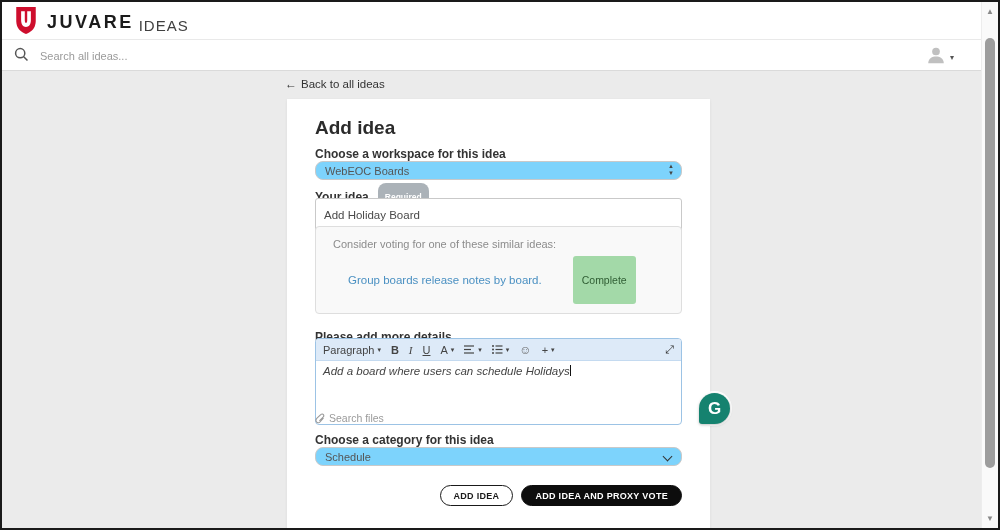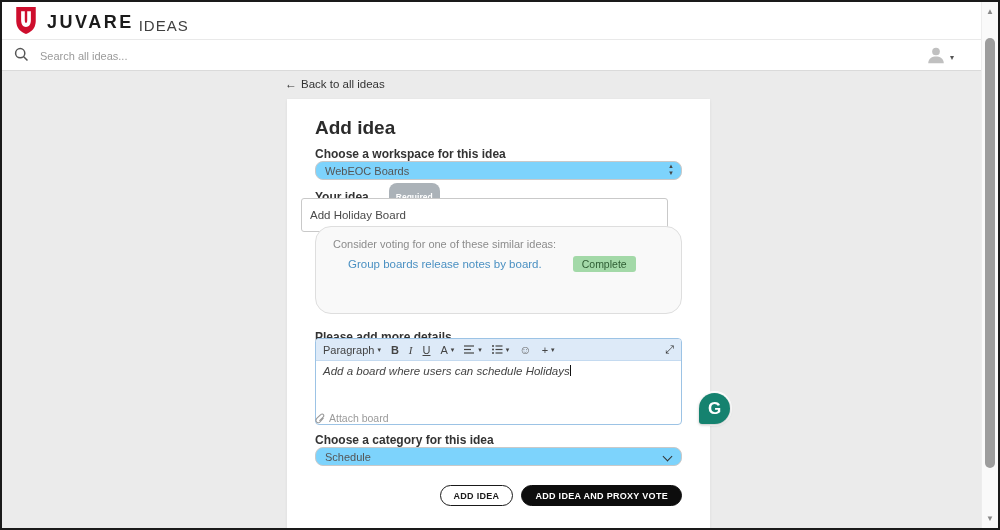--- a/index.html
+++ b/index.html
@@ -24,28 +24,28 @@
   
   .card{position:absolute;left:285px;top:97px;width:423px;height:431px;background:#fff;box-shadow:0 1px 3px rgba(0,0,0,.07);}
   .card-title{position:absolute;left:28px;top:18px;font-size:19px;font-weight:bold;color:#2b2b2b;}
   .field-label{position:absolute;left:28px;font-size:12px;font-weight:bold;color:#333;}
 
   .select-box{position:absolute;left:28px;width:367px;height:19px;background:#7dd3fc;border:1px solid #c9c9c9;border-radius:8px;box-sizing:border-box;cursor:pointer;}
   .select-box .sel-text{position:absolute;left:9px;top:2.5px;font-size:11px;color:#555;}
   .updown{position:absolute;right:7px;top:1px;display:flex;flex-direction:column;line-height:7px;font-size:6px;color:#444;}
   .chev{position:absolute;right:10px;top:5px;width:6px;height:6px;border-right:1.6px solid #333;border-bottom:1.6px solid #333;transform:rotate(45deg);}
 
-  .req-badge{display:inline-block;background:#abb2b8;color:#fff;font-size:8.5px;padding:9px 7px;border-radius:8px;margin-left:20px;vertical-align:1px;}
-  .text-input{position:absolute;left:14px;width:367px;height:18px;border:1px solid #c9c9c9;border-radius:3px;box-sizing:border-box;padding:16px 8px;font-size:11.5px;color:#4a4a4a;font-family:inherit;outline:none;}
-
-  .similar-box{position:absolute;left:28px;top:127px;width:367px;height:88px;background:#f9f9f9;border:1px solid #dedede;border-radius:16px;box-sizing:border-box;}
+  .req-badge{display:inline-block;background:#abb2b8;color:#fff;font-size:8.5px;padding:9px 7px;border-radius:8px;margin-left:9px;vertical-align:1px;}
+  .text-input{position:absolute;left:28px;width:367px;height:18px;border:1px solid #c9c9c9;border-radius:3px;box-sizing:border-box;padding:16px 8px;font-size:11.5px;color:#4a4a4a;font-family:inherit;outline:none;}
+
+  .similar-box{position:absolute;left:28px;top:127px;width:367px;height:88px;background:#f9f9f9;border:1px solid #dedede;border-radius:4px;box-sizing:border-box;}
   .similar-prompt{position:absolute;left:17px;top:11px;font-size:11px;color:#8c8c8c;}
   .similar-row{position:absolute;left:32px;top:29px;display:flex;align-items:center;}
   .similar-link{font-size:11.5px;color:#4a90c2;cursor:pointer;}
-  .status-badge{margin-left:31px;background:#a3d9a8;color:#2f5d33;font-size:10.5px;padding:2px 9px;border-radius:3px;}
+  .status-badge{margin-left:31px;background:#a3d9a8;color:#2f5d33;font-size:10.5px;padding:18px 9px;border-radius:3px;}
 
   
   .editor{position:absolute;left:28px;top:239px;width:367px;height:87px;border:1.5px solid #9cc3e5;border-radius:4px;box-sizing:border-box;background:#fff;}
   .ed-toolbar{height:21px;background:#ddeaf8;border-bottom:1px solid #c4daf0;display:flex;align-items:center;padding:0 7px;border-radius:3px 3px 0 0;}
   .tb{display:flex;align-items:center;font-size:11px;color:#444;margin-right:10px;cursor:pointer;}
   .tb .cdn{font-size:7px;color:#444;margin-left:3px;}
   .tb-b{font-weight:bold;}
   .tb-i{font-family:"Liberation Serif",serif;font-style:italic;}
   .tb-u{text-decoration:underline;}
   .tb-emoji{font-size:12px;color:#666;}
@@ -187,21 +187,21 @@
       </div>
       <div class="ed-content">
         <span>Add a board where users can schedule Holidays</span><span class="text-cursor"></span>
       </div>
     </div>
 
     <div class="attach">
       <svg width="10" height="11" viewBox="0 0 10 11" fill="none" stroke="#9a9a9a" stroke-width="1.1">
         <path d="M8.5 5 L5 9 C4 10.2 2.2 10 1.4 8.8 C0.6 7.6 1 6.2 2 5.2 L6 1.4 C6.7 0.7 7.8 0.8 8.4 1.6 C9 2.4 8.8 3.4 8.1 4.1 L4.4 7.8"></path>
       </svg>
-      <span>Attach board</span>
+      <span>Search files</span>
     </div>
 
     <div class="field-label" style="top:334px">Choose a category for this idea</div>
     <div class="select-box" style="top:348px">
       <span class="sel-text">Schedule</span>
       <span class="chev"></span>
     </div>
 
     <div class="btn-row">
       <button class="btn btn-outline">ADD IDEA</button>

